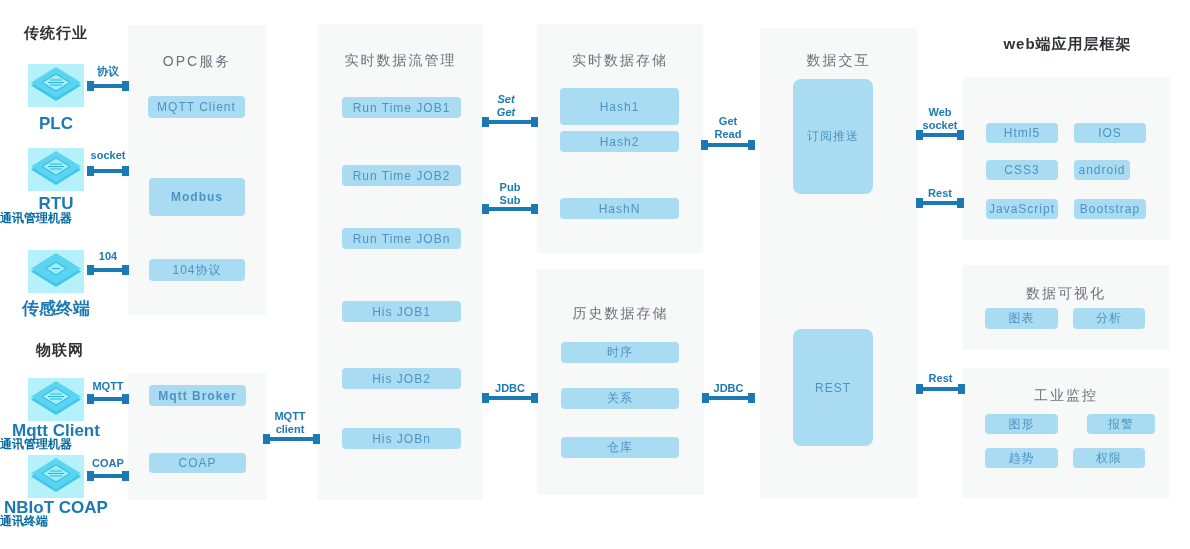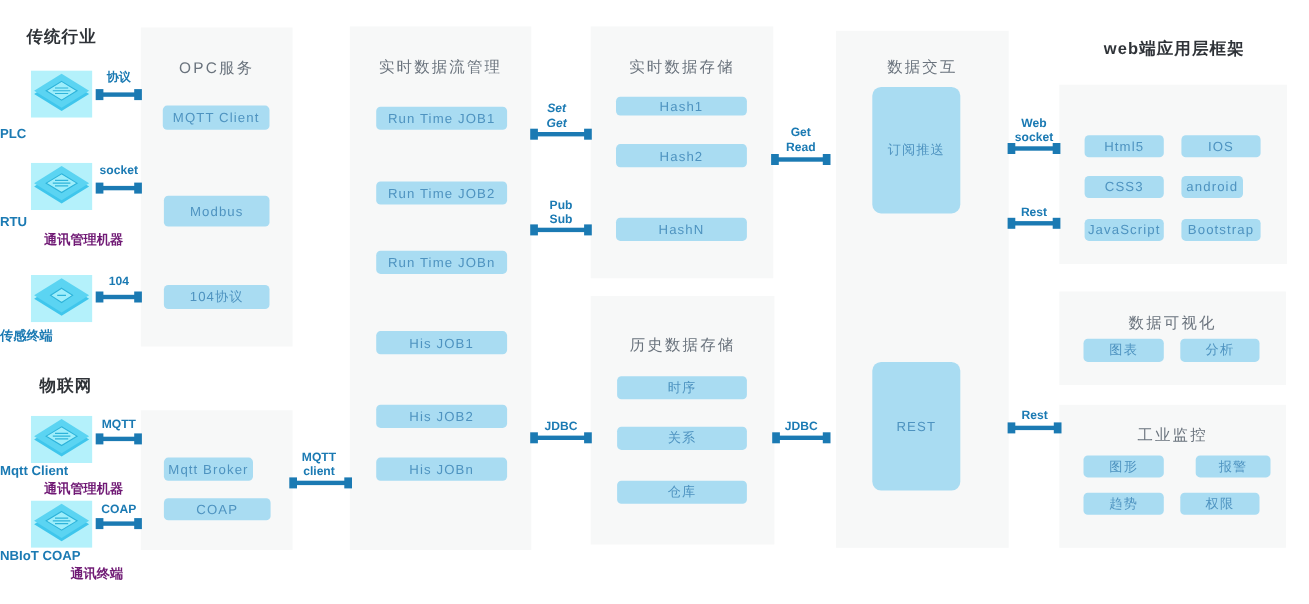--- a/index.html
+++ b/index.html
@@ -8,22 +8,22 @@
   .hdr{position:absolute;font-weight:bold;font-size:15px;color:#2f3338;letter-spacing:1px;}
 
   .panel{position:absolute;background:#f7f8f8;}
   .panel-title{position:absolute;left:0;width:100%;text-align:center;color:#6a737d;font-size:14px;letter-spacing:2px;}
 
   .box{position:absolute;background:#a9dcf2;border-radius:4px;color:#4e93c0;font-size:12px;
        display:flex;align-items:center;justify-content:center;letter-spacing:1px;}
   .box-big{border-radius:8px;}
 
   .dev-icon{position:absolute;width:56px;height:43px;}
-  .dev-name{position:absolute;color:#1b7ab3;font-weight:bold;font-size:12px;}
-  .dev-sub{position:absolute;color:#701a75;font-weight:bold;font-size:12px;text-align:right;}
+  .dev-name{position:absolute;color:#1b7ab3;font-weight:bold;font-size:17px;text-align:center;}
+  .dev-sub{position:absolute;color:#0369a1;font-weight:bold;font-size:12px;text-align:left;}
 
   .conn{position:absolute;height:4px;background:#1b7ab3;}
   .conn::before,.conn::after{content:"";position:absolute;width:7px;height:10px;background:#1b7ab3;top:-3px;}
   .conn::before{left:-1px;}
   .conn::after{right:-1px;}
   .conn-label{position:absolute;color:#1b7ab3;font-weight:bold;font-size:11px;line-height:1.15;
               text-align:center;white-space:pre-line;}
 </style>
 </head>
 <body>
@@ -96,42 +96,42 @@
         <line x1="20" y1="18.5" x2="36" y2="18.5"></line>
         <line x1="22" y1="21" x2="34" y2="21"></line>
       </g>
   </svg>
   <div class="dev-name" style="left:0px;top:498px;width:112px;">NBIoT COAP</div>
   <div class="dev-sub" style="left:0px;top:513px;width:112px;">通讯终端</div>
 
   <div class="panel" style="left:128px;top:25px;width:138px;height:290px;">
     <div class="panel-title" style="top:28px;">OPC服务</div>
     <div class="box" style="left:20px;top:71px;width:97px;height:22px;">MQTT Client</div>
-    <div class="box" style="left:21px;top:153px;width:96px;height:28px;">Modbus</div>
+    <div class="box" style="left:21px;top:153px;width:96px;height:38px;font-weight:bold;">Modbus</div>
     <div class="box" style="left:21px;top:234px;width:96px;height:22px;text-align:right;">104协议</div>
   </div>
 
   <div class="panel" style="left:128px;top:373px;width:138px;height:127px;">
-    <div class="box" style="left:21px;top:43px;width:81px;height:21px;">Mqtt Broker</div>
+    <div class="box" style="left:21px;top:12px;width:97px;height:21px;font-weight:bold;">Mqtt Broker</div>
     <div class="box" style="left:21px;top:80px;width:97px;height:20px;">COAP</div>
   </div>
 
   <div class="panel" style="left:318px;top:24px;width:165px;height:476px;">
     <div class="panel-title" style="top:28px;">实时数据流管理</div>
     <div class="box" style="left:24px;top:73px;width:119px;height:21px;">Run Time JOB1</div>
     <div class="box" style="left:24px;top:141px;width:119px;height:21px;">Run Time JOB2</div>
     <div class="box" style="left:24px;top:204px;width:119px;height:21px;">Run Time JOBn</div>
     <div class="box" style="left:24px;top:277px;width:119px;height:21px;">His JOB1</div>
     <div class="box" style="left:24px;top:344px;width:119px;height:21px;">His JOB2</div>
-    <div class="box" style="left:24px;top:392px;width:119px;height:21px;">His JOBn</div>
+    <div class="box" style="left:24px;top:404px;width:119px;height:21px;">His JOBn</div>
   </div>
 
   <div class="panel" style="left:537px;top:24px;width:166px;height:229px;">
     <div class="panel-title" style="top:28px;">实时数据存储</div>
-    <div class="box" style="left:23px;top:64px;width:119px;height:17px;">Hash1</div>
+    <div class="box" style="left:23px;top:64px;width:119px;height:37px;">Hash1</div>
     <div class="box" style="left:23px;top:107px;width:119px;height:21px;">Hash2</div>
     <div class="box" style="left:23px;top:174px;width:119px;height:21px;">HashN</div>
   </div>
 
   <div class="panel" style="left:537px;top:269px;width:167px;height:226px;">
     <div class="panel-title" style="top:36px;">历史数据存储</div>
     <div class="box" style="left:24px;top:73px;width:118px;height:21px;">时序</div>
     <div class="box" style="left:24px;top:119px;width:118px;height:21px;">关系</div>
     <div class="box" style="left:24px;top:168px;width:118px;height:21px;">仓库</div>
   </div>

